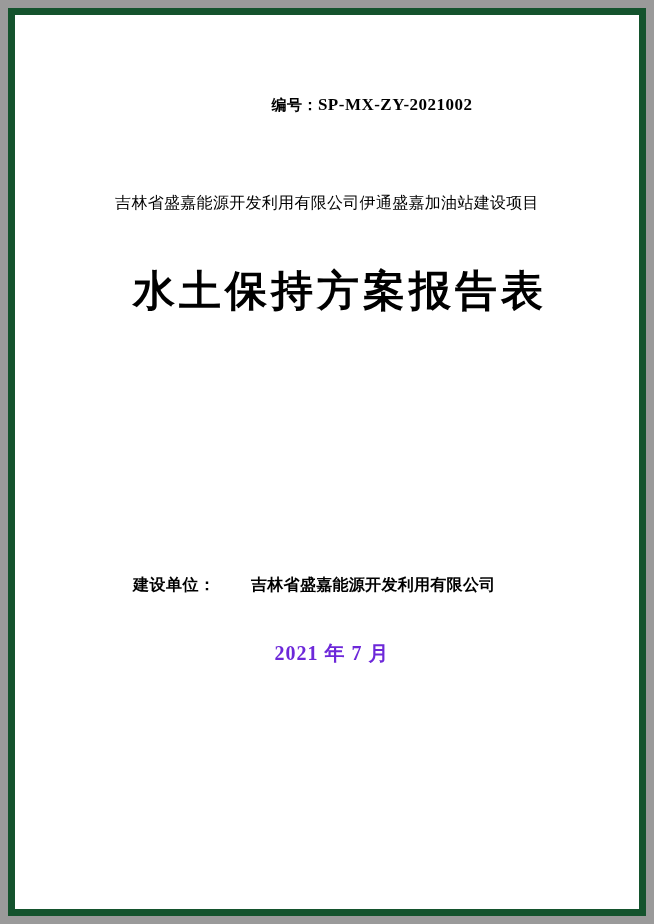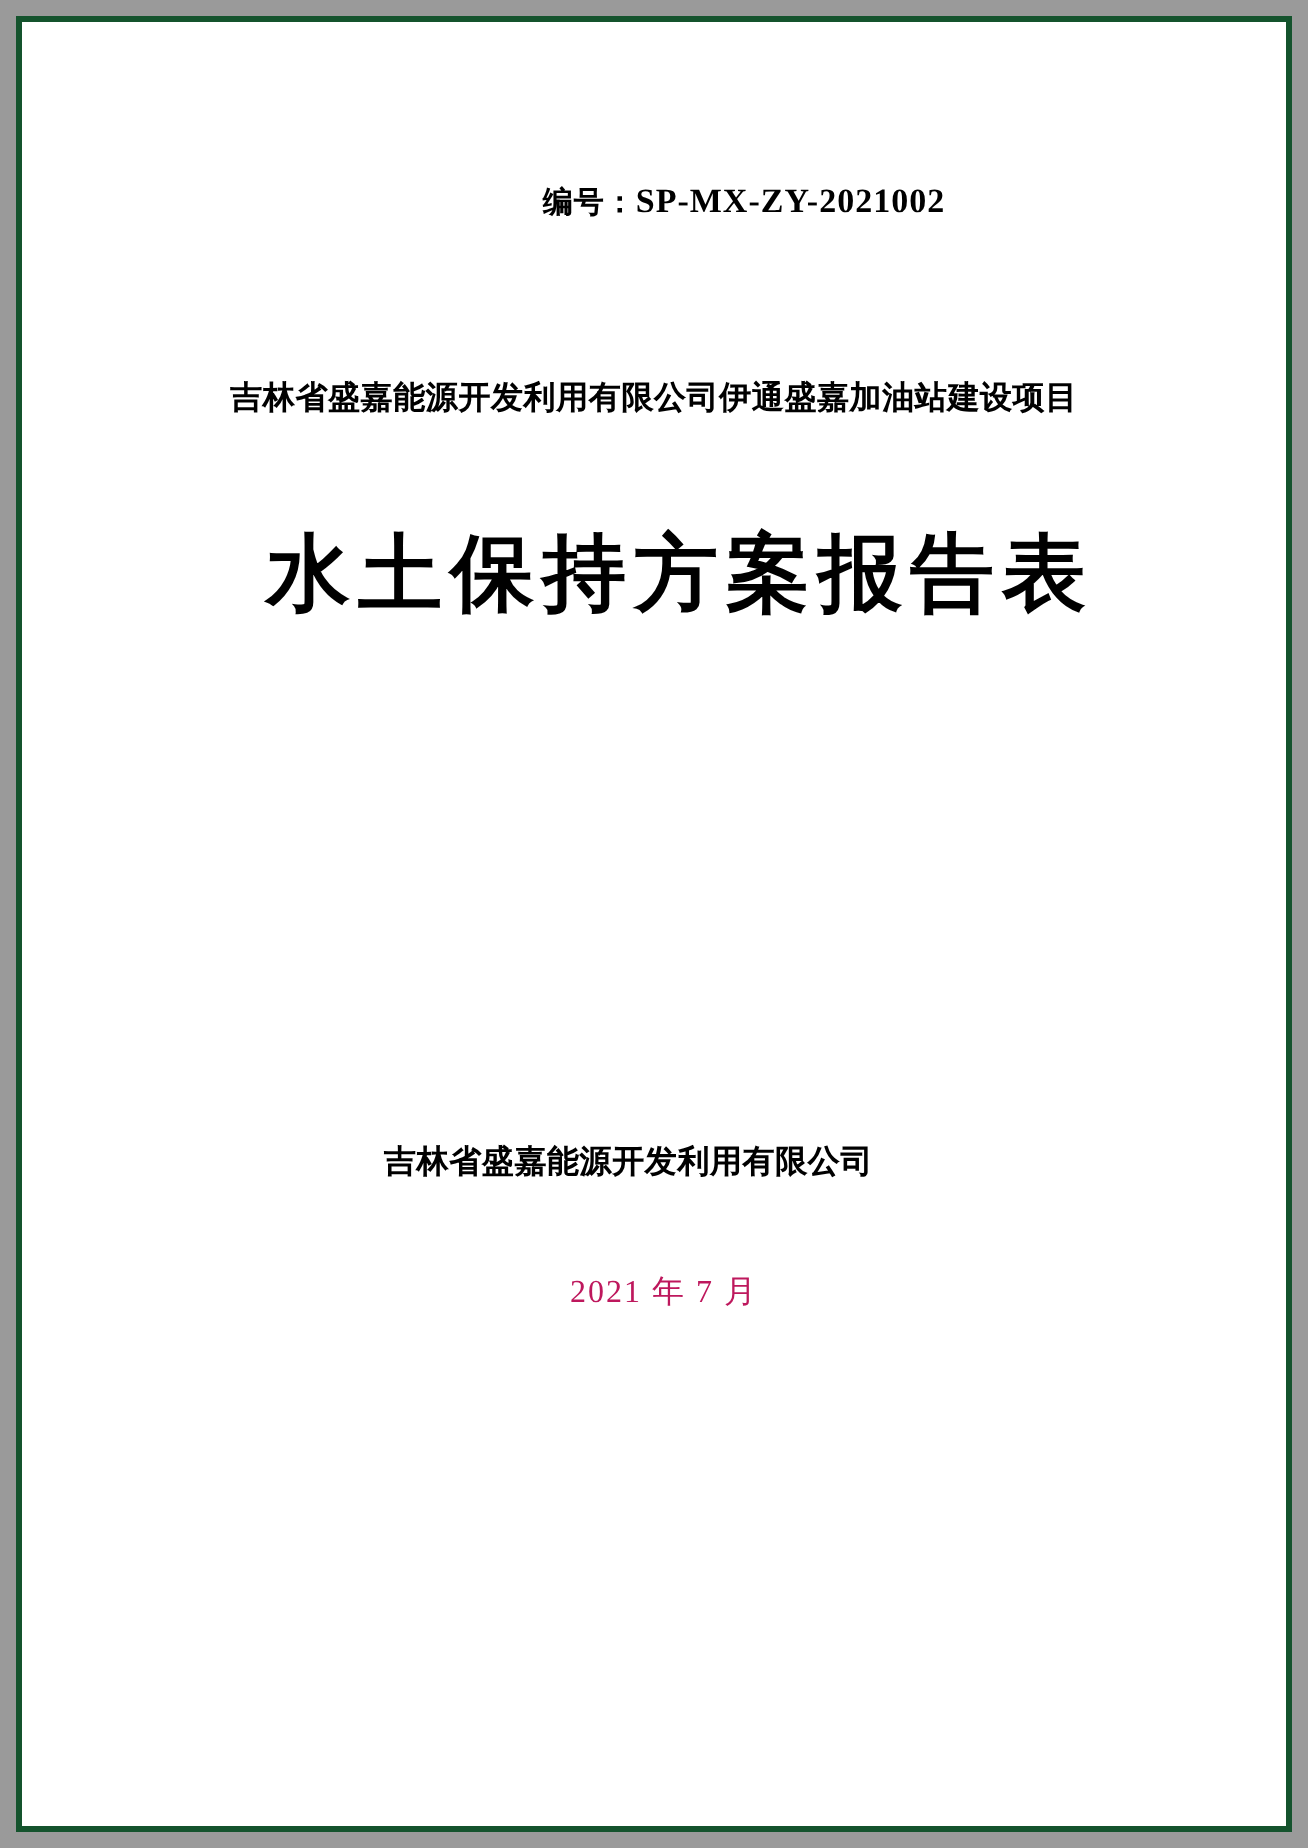--- a/index.html
+++ b/index.html
@@ -13,21 +13,21 @@
     overflow: hidden;
     font-family: "Liberation Serif", serif;
   }
   .page {
     position: absolute;
     left: 8px;
     top: 8px;
     width: 638px;
     height: 908px;
     background: #ffffff;
-    border: 3px solid #14532d;
+    border: 7px solid #14532d;
     box-sizing: border-box;
   }
   .doc-number {
     position: absolute;
     top: 80px;
     left: 0;
     width: 100%;
     text-align: center;
     font-size: 17px;
     font-weight: bold;
@@ -40,21 +40,21 @@
     font-family: "DejaVu Sans", sans-serif;
     font-size: 15px;
   }
   .project-title {
     position: absolute;
     top: 178px;
     left: 0;
     width: 100%;
     text-align: center;
     font-size: 16px;
-    font-weight: bold;
+    font-weight: normal;
     letter-spacing: 0.3px;
     color: #000;
   }
   .main-title {
     position: absolute;
     top: 248px;
     left: 13px;
     width: 100%;
     text-align: center;
     font-size: 42px;
@@ -83,23 +83,23 @@
     text-align: left;
     letter-spacing: 0.5px;
   }
   .footer-row .fvalue {
     width: 270px;
     text-align: left;
     letter-spacing: 0.3px;
   }
   .footer-date {
     text-align: center;
-    font-size: 16px;
-    font-weight: normal;
-    color: #be185d;
+    font-size: 20px;
+    font-weight: bold;
+    color: #6d28d9;
     margin-top: 14px;
     letter-spacing: 1px;
     padding-left: 10px;
   }
 </style>
 </head>
 <body>
 
 <div class="page">
 
@@ -107,20 +107,21 @@
     <span class="label">编号：</span><span class="value">SP-MX-ZY-2021002</span>
   </div>
 
   <div class="project-title">吉林省盛嘉能源开发利用有限公司伊通盛嘉加油站建设项目</div>
 
   <div class="main-title">水土保持方案报告表</div>
 
   <div class="footer-block">
 
     <div class="footer-row">
+      <span class="flabel">建设单位：</span>
       <span class="fvalue">吉林省盛嘉能源开发利用有限公司</span>
     </div>
 
     <div class="footer-row">
     </div>
 
     <div class="footer-date">2021 年 7 月</div>
 
   </div>
 

